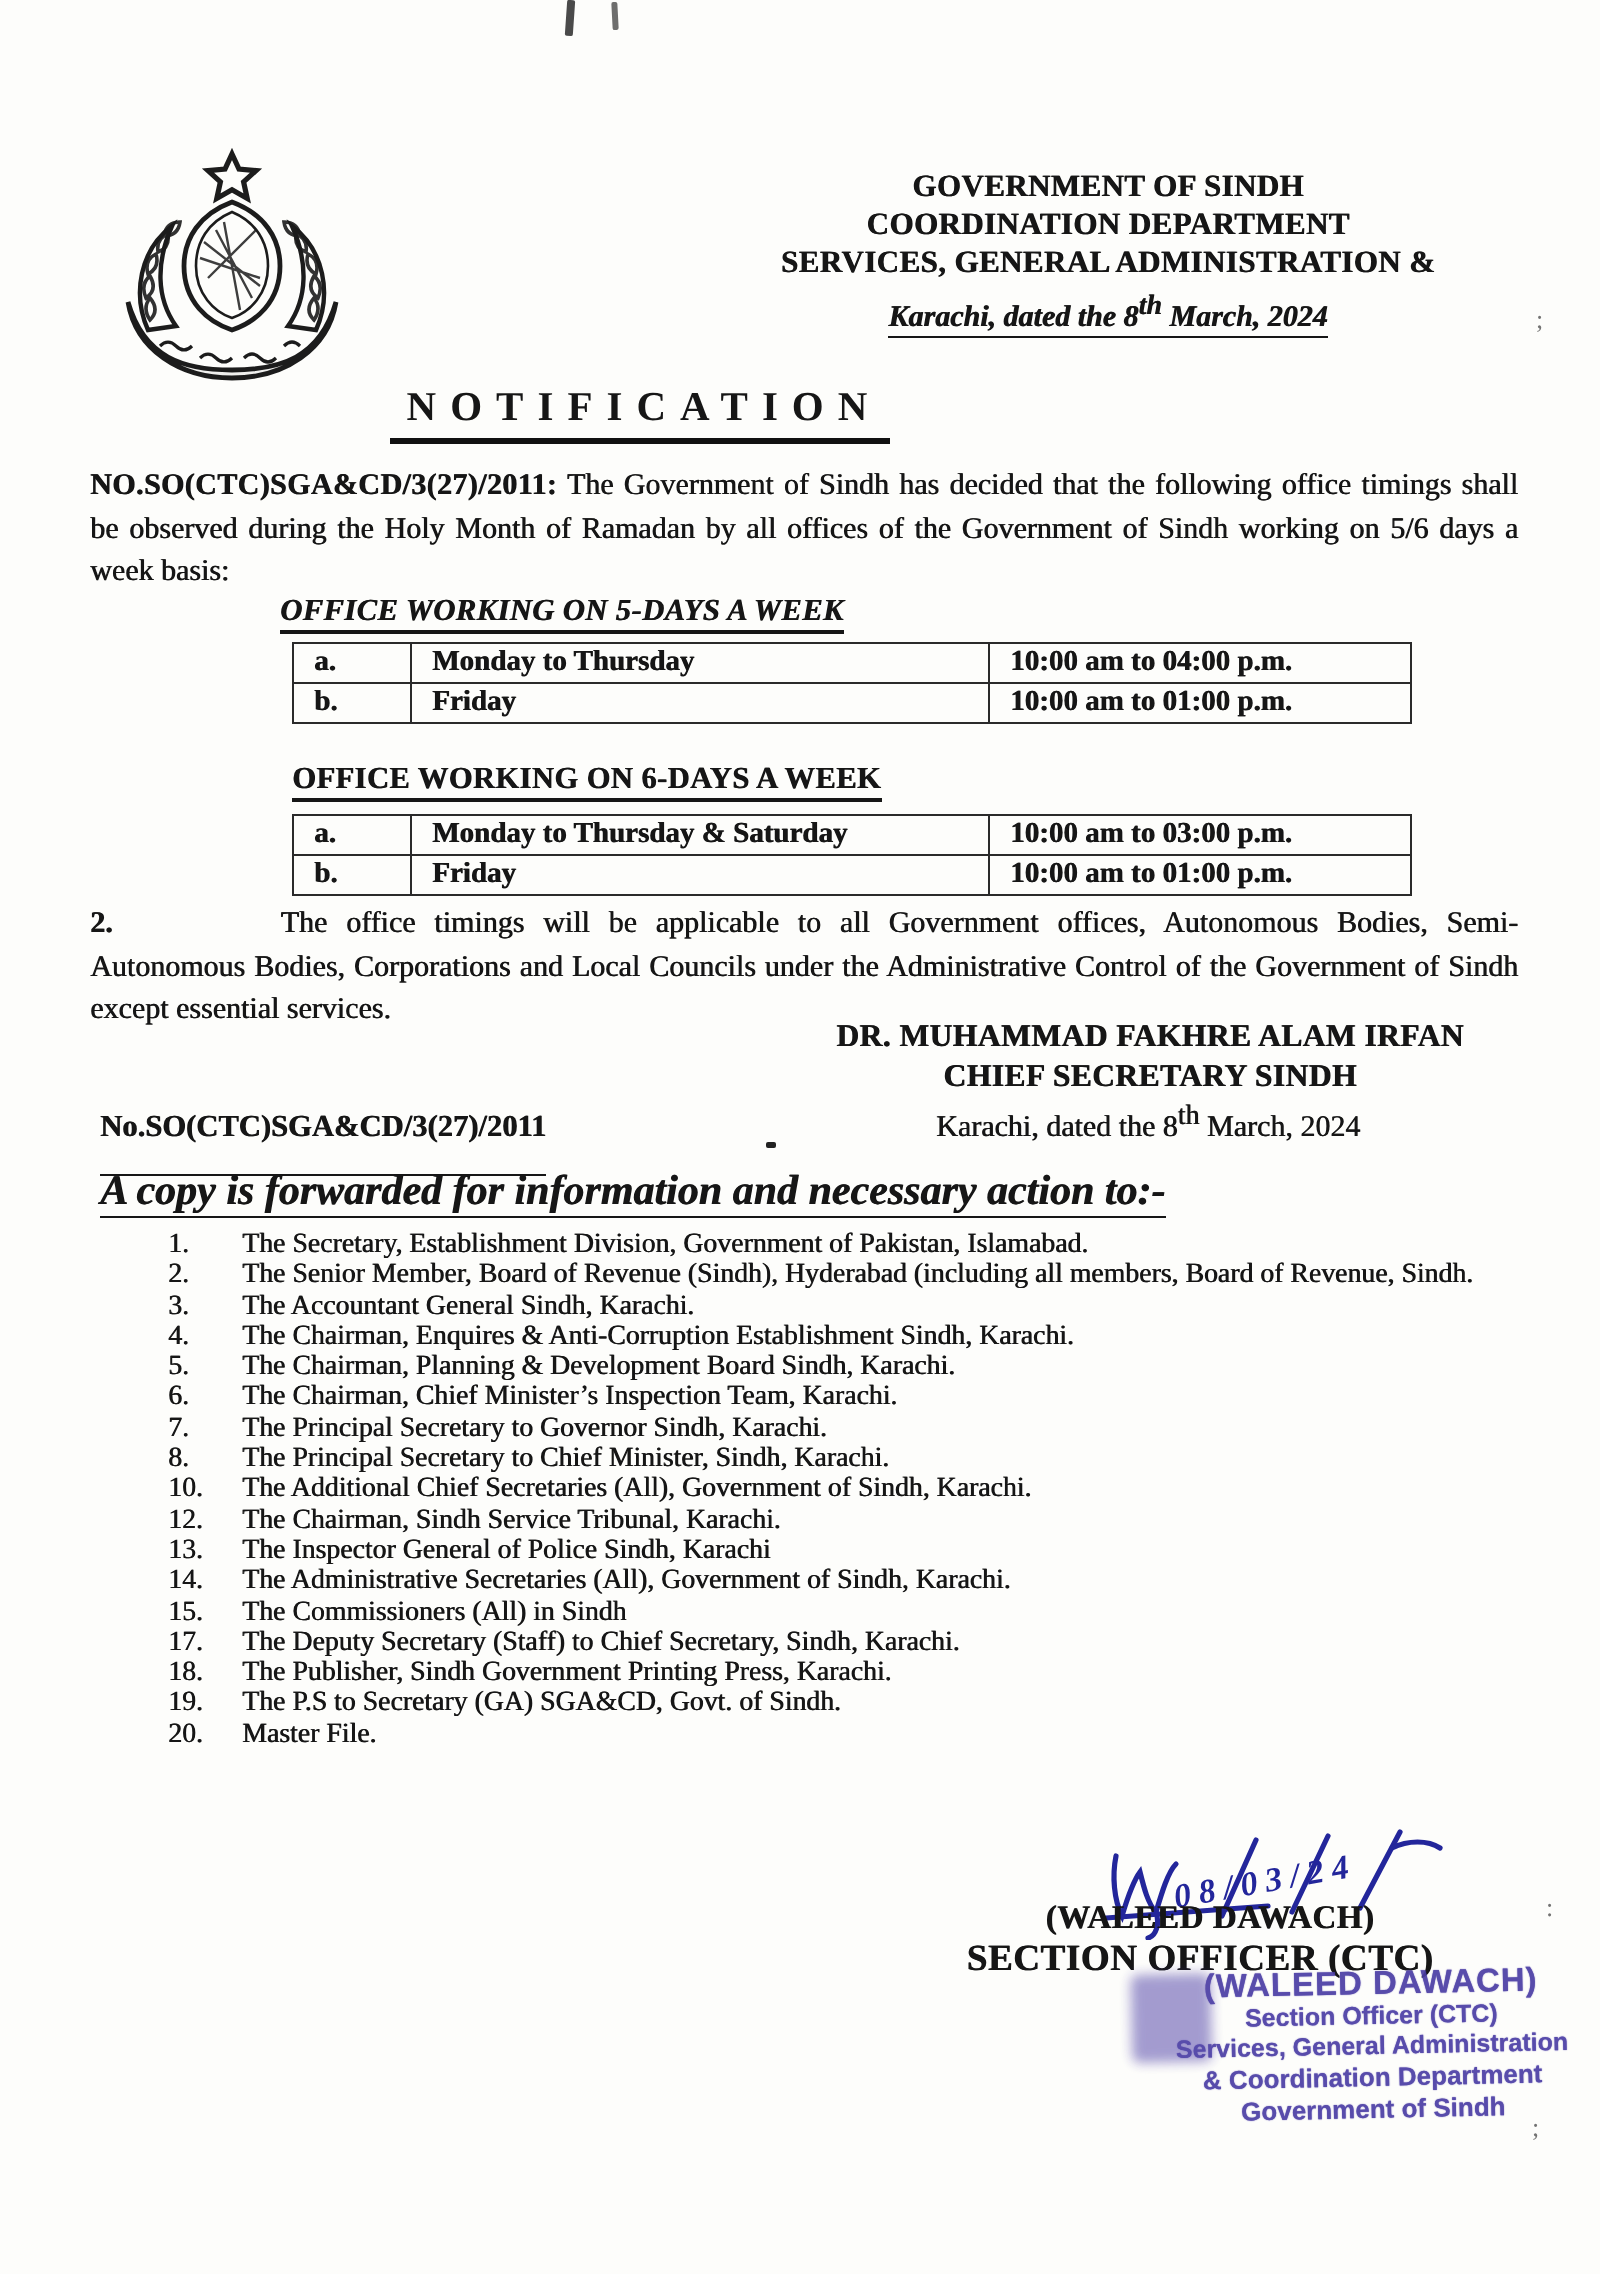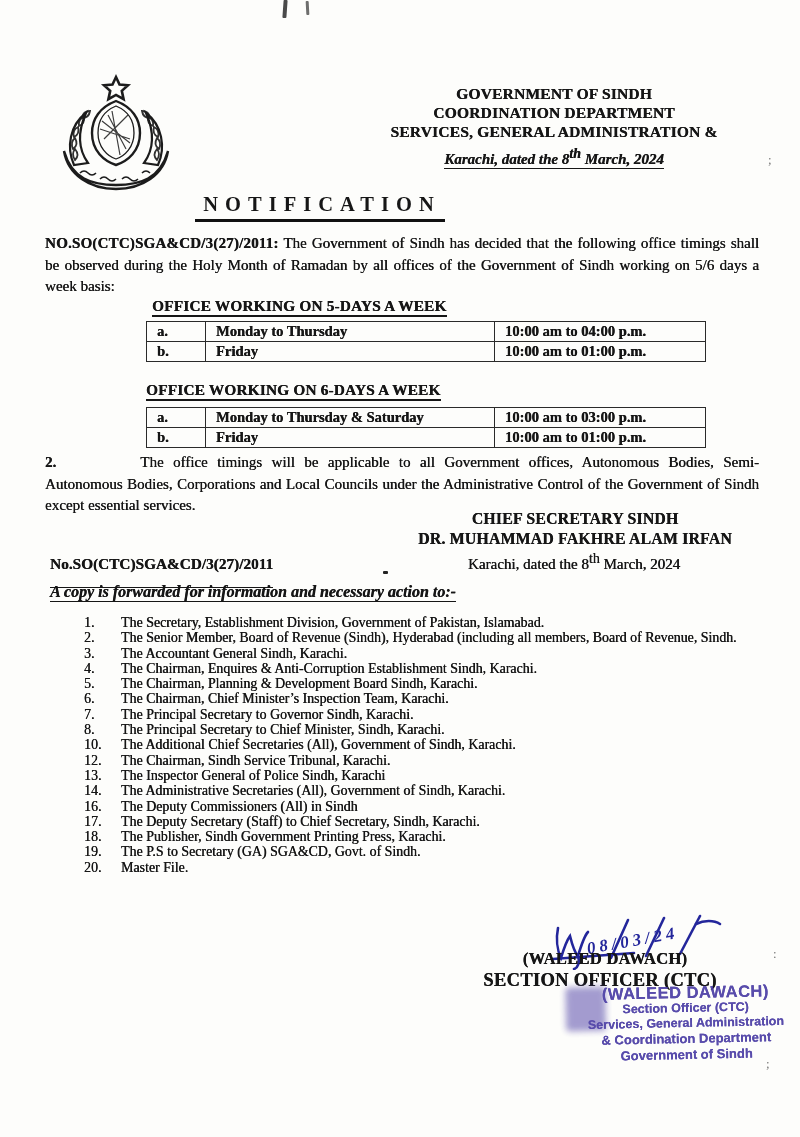--- a/index.html
+++ b/index.html
@@ -28,42 +28,42 @@
   .notif{ left:0; top:193px; width:640px; text-align:center; }
   .notif span{ display:inline-block; font-weight:bold; font-size:20.5px;
         letter-spacing:7px; border-bottom:3px solid #111; padding:0 4px 3px 8px; }
 
   .para1{ left:45px; top:233px; width:714px; font-size:15px; line-height:21.5px;
         text-align:justify; }
   .para1 b{ letter-spacing:.2px; }
 
   .sec-h{ font-weight:bold; font-size:15.3px; letter-spacing:.2px; }
   .sec-h span{ border-bottom:2.2px solid #161616; padding-bottom:1px; }
-  .sh1{ left:152px; top:297px; } .sh2{ left:146px; top:381px; }
+  .sh1{ left:140px; top:297px;font-style:italic; } .sh2{ left:146px; top:381px; }
 
   table.tt{ border-collapse:collapse; }
   .t1{ left:146px; top:321px; } .t2{ left:146px; top:407px; }
   table.tt td{ border:1.6px solid #2a2a2a; font-weight:bold; font-size:14.5px;
         padding:0 10px; height:19px; white-space:nowrap; }
   td.c-key{ width:38px; } td.c-day{ width:268px; } td.c-time{ width:190px;margin-top:41px; }
 
   .para2{ left:45px; top:452px; width:714px; font-size:15px; line-height:21.5px;
         text-align:justify; }
   .para2 .num{ font-weight:bold; }
   .para2 .gap{ display:inline-block; width:84px; }
 
   .signatory{ left:374px; top:509px; width:402px; text-align:center;
         font-weight:bold; font-size:15.8px; line-height:19.5px; letter-spacing:.2px; }
 
   .ref2{ left:50px; top:555px; font-weight:bold; font-size:15.3px; }
   .ref2 span{ border-bottom:1.8px solid #161616; padding-bottom:15px; }
   .dash-mark{ left:383px; top:571px; width:5px; height:3px; background:#222; border-radius:1px; }
   .date2{ left:468px; top:551px; font-size:15px; }
 
-  .lead{ left:50px; top:583px; font-weight:bold; font-style:italic; font-size:16px; }
+  .lead{ left:50px; top:583px; font-weight:bold; font-style:italic; font-size:21px; }
   .lead span{ border-bottom:1.8px solid #161616; padding-bottom:1px; }
 
   .recips{ left:84px; top:615px; width:690px; font-size:13.9px; }
   .recip{ display:flex; line-height:15.3px; }
   .recip .n{ width:37px; flex:0 0 37px; }
   .recip .t{ flex:1; white-space:nowrap; }
 
   
   .sig-svg{ left:548px; top:912px; }
   .sig-name{ left:455px; top:949px; width:300px; text-align:center;
@@ -164,22 +164,22 @@
       <td class="c-time">10:00 am to 01:00 p.m.</td>
     </tr>
   </tbody>
     </table>
 
   <div class="abs para2 doc-text">
     <span class="num">2.</span><span class="gap"></span><span>The office timings will be applicable to all Government offices, Autonomous Bodies, Semi-Autonomous Bodies, Corporations and Local Councils under the Administrative Control of the Government of Sindh except essential services.</span>
   </div>
 
   <div class="abs signatory doc-text">
+    <div>DR. MUHAMMAD FAKHRE ALAM IRFAN</div>
     <div>CHIEF SECRETARY SINDH</div>
-    <div>DR. MUHAMMAD FAKHRE ALAM IRFAN</div>
   </div>
 
   <div class="abs ref2 doc-text">
     <span>No.SO(CTC)SGA&amp;CD/3(27)/2011</span>
   </div>
   <div class="abs dash-mark"></div>
   <div class="abs date2 doc-text">
     <span>Karachi, dated the 8</span><sup>th</sup><span> March, 2024</span>
   </div>
 
@@ -230,22 +230,22 @@
       </div>
     <div class="recip">
         <span class="n">13.</span>
         <span class="t">The Inspector General of Police Sindh, Karachi</span>
       </div>
     <div class="recip">
         <span class="n">14.</span>
         <span class="t">The Administrative Secretaries (All), Government of Sindh, Karachi.</span>
       </div>
     <div class="recip">
-        <span class="n">16.</span>
-        <span class="t">The Deputy Commissioners (All) in Sindh</span>
+        <span class="n">15.</span>
+        <span class="t">The Commissioners (All) in Sindh</span>
       </div>
     <div class="recip">
         <span class="n">17.</span>
         <span class="t">The Deputy Secretary (Staff) to Chief Secretary, Sindh, Karachi.</span>
       </div>
     <div class="recip">
         <span class="n">18.</span>
         <span class="t">The Publisher, Sindh Government Printing Press, Karachi.</span>
       </div>
     <div class="recip">

